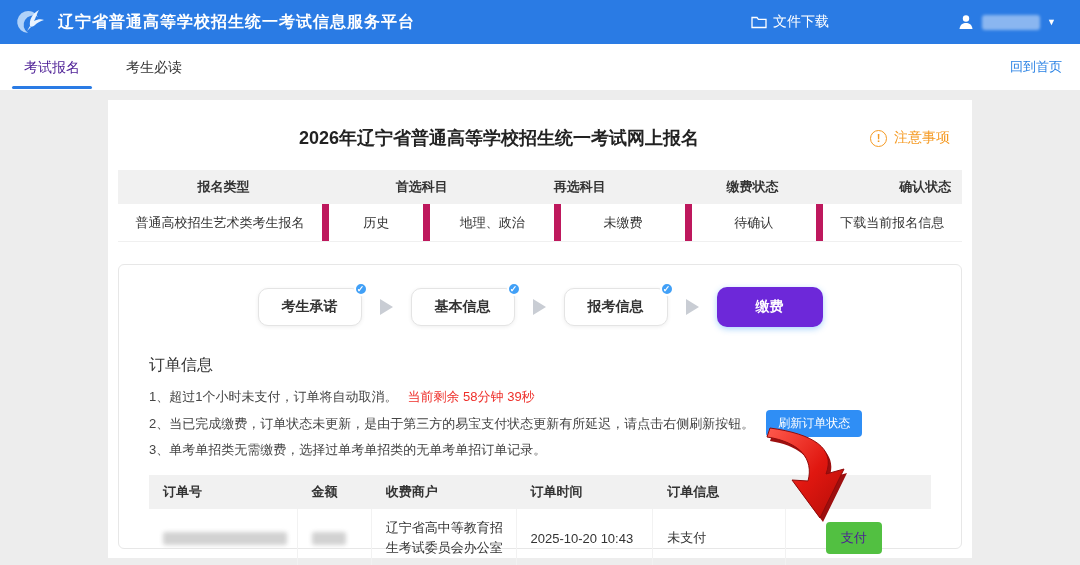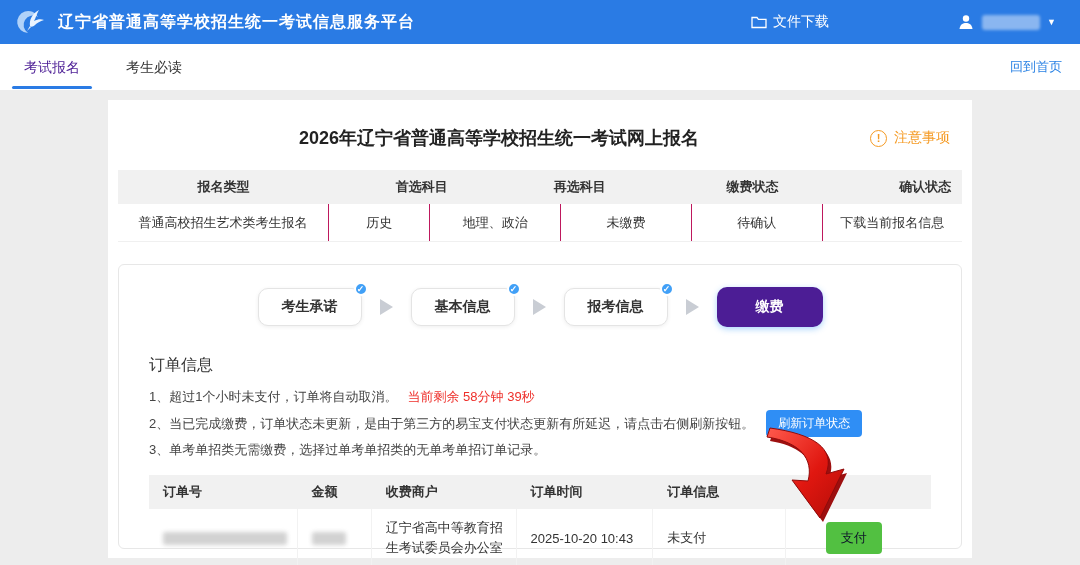--- a/index.html
+++ b/index.html
@@ -36,33 +36,33 @@
   .page-title { flex:1; text-align:center; font-size:18px; font-weight:700; color:#222; margin:0; }
   .notice { display:flex; align-items:center; gap:7px; color:#f59a23; font-size:14px; cursor:pointer; flex:0 0 auto; }
   .notice-icon { width:17px; height:17px; border:1.5px solid #f59a23; border-radius:50%; display:flex; align-items:center; justify-content:center; font-size:11px; font-weight:700; }
 
   
   .reg-table { margin-bottom:22px; border-bottom:1px solid #f0f0f0; }
   .rt-head, .rt-row { display:grid; grid-template-columns:25% 12% 15.5% 15.5% 15.5% 16.5%; }
   .rt-head { background:#f1f1f1; height:34px; align-items:center;gap:42px; }
   .rt-head > div { text-align:center; font-size:13px; font-weight:700; color:#333; }
   .rt-row { background:#fff; }
-  .rt-row > div { text-align:center; font-size:13px; color:#333; height:37px; line-height:37px; border-right:1px solid #be185d; overflow:hidden; white-space:nowrap; }
+  .rt-row > div { text-align:center; font-size:13px; color:#333; height:37px; line-height:37px; border-right:7px solid #be185d; overflow:hidden; white-space:nowrap; }
   .rt-row > div:last-child { border-right:none; }
   .blue-link { color:#2a82e4; cursor:pointer; }
 
   
   .panel { border:1px solid #e7e7e7; border-radius:6px; padding:20px 30px 24px; position:relative; height:285px; }
 
   
   .steps { display:flex; align-items:center; justify-content:center; gap:18px; margin:2px 0 28px; }
   .step-pill { position:relative; min-width:104px; height:38px; background:#fff; border:1px solid #e4e4e4; border-radius:10px;
                display:flex; align-items:center; justify-content:center; font-size:14px; font-weight:600; color:#333;
                box-shadow:0 1px 4px rgba(0,0,0,.07); cursor:pointer; }
-  .step-pill.active { background:#4c1d95; color:#fff; border:none; min-width:106px; height:40px; box-shadow:0 2px 6px rgba(65,160,247,.45); }
+  .step-pill.active { background:#6d28d9; color:#fff; border:none; min-width:106px; height:40px; box-shadow:0 2px 6px rgba(65,160,247,.45); }
   .badge { position:absolute; top:-7px; right:-7px; width:14px; height:14px; background:#41a0f7; border:2px solid #fff; border-radius:50%;
            color:#fff; font-size:9px; display:flex; align-items:center; justify-content:center; }
   .step-arrow { width:0; height:0; border-left:13px solid #c9cdd4; border-top:8px solid transparent; border-bottom:8px solid transparent; }
 
   
   .order-heading { font-size:16px; font-weight:500; color:#333; margin:0 0 10px; }
   .note { font-size:13px; color:#444; line-height:22px; display:flex; align-items:center; margin-bottom:2px; white-space:nowrap; }
   .countdown { color:#ee2f2a; margin-left:10px; }
   .refresh-btn { margin-left:12px; background:#2f8ef5; color:#fff; border:none; border-radius:4px; font-size:12px; padding:5px 12px; cursor:pointer; font-family:inherit; }
 
@@ -70,21 +70,21 @@
   .order-table { margin-top:14px; }
   .ot-head, .ot-row { display:grid; grid-template-columns:19% 9.5% 18.5% 17.5% 17% 18.5%; }
   .ot-head { background:#f1f1f1; height:34px; align-items:center; }
   .ot-head > div { font-size:13px; font-weight:700; color:#333; padding-left:14px; text-align:left; }
   .ot-row { border-bottom:1px solid #f3f3f3; }
   .ot-cell { display:flex; align-items:center; border-right:1px solid #f2f2f2; padding:9px 10px 9px 14px; min-height:57px; font-size:13px; color:#333; }
   .ot-cell:last-child { border-right:none; justify-content:center; padding-left:0; }
   .merchant { line-height:20px; white-space:normal; }
   .redact-line { width:132px; height:13px; background:#d2d2d2; border-radius:2px; filter:blur(2.2px); }
   .redact-sm  { width:34px;  height:13px; background:#d2d2d2; border-radius:2px; filter:blur(2.2px); }
-  .pay-btn { background:#52c041; color:#0f172a; border:none; border-radius:4px; font-size:13px; padding:7px 15px; cursor:pointer; font-family:inherit; }
+  .pay-btn { background:#52c041; color:#4c1d95; border:none; border-radius:4px; font-size:13px; padding:7px 15px; cursor:pointer; font-family:inherit; }
 
   
   .red-arrow { position:absolute; top:160px; right:96px; width:100px; height:100px; z-index:5; pointer-events:none; }
 </style>
 </head>
 <body>
 
 <header class="topbar">
   <span class="logo">
     <svg viewBox="0 0 34 34" width="34" height="34">

